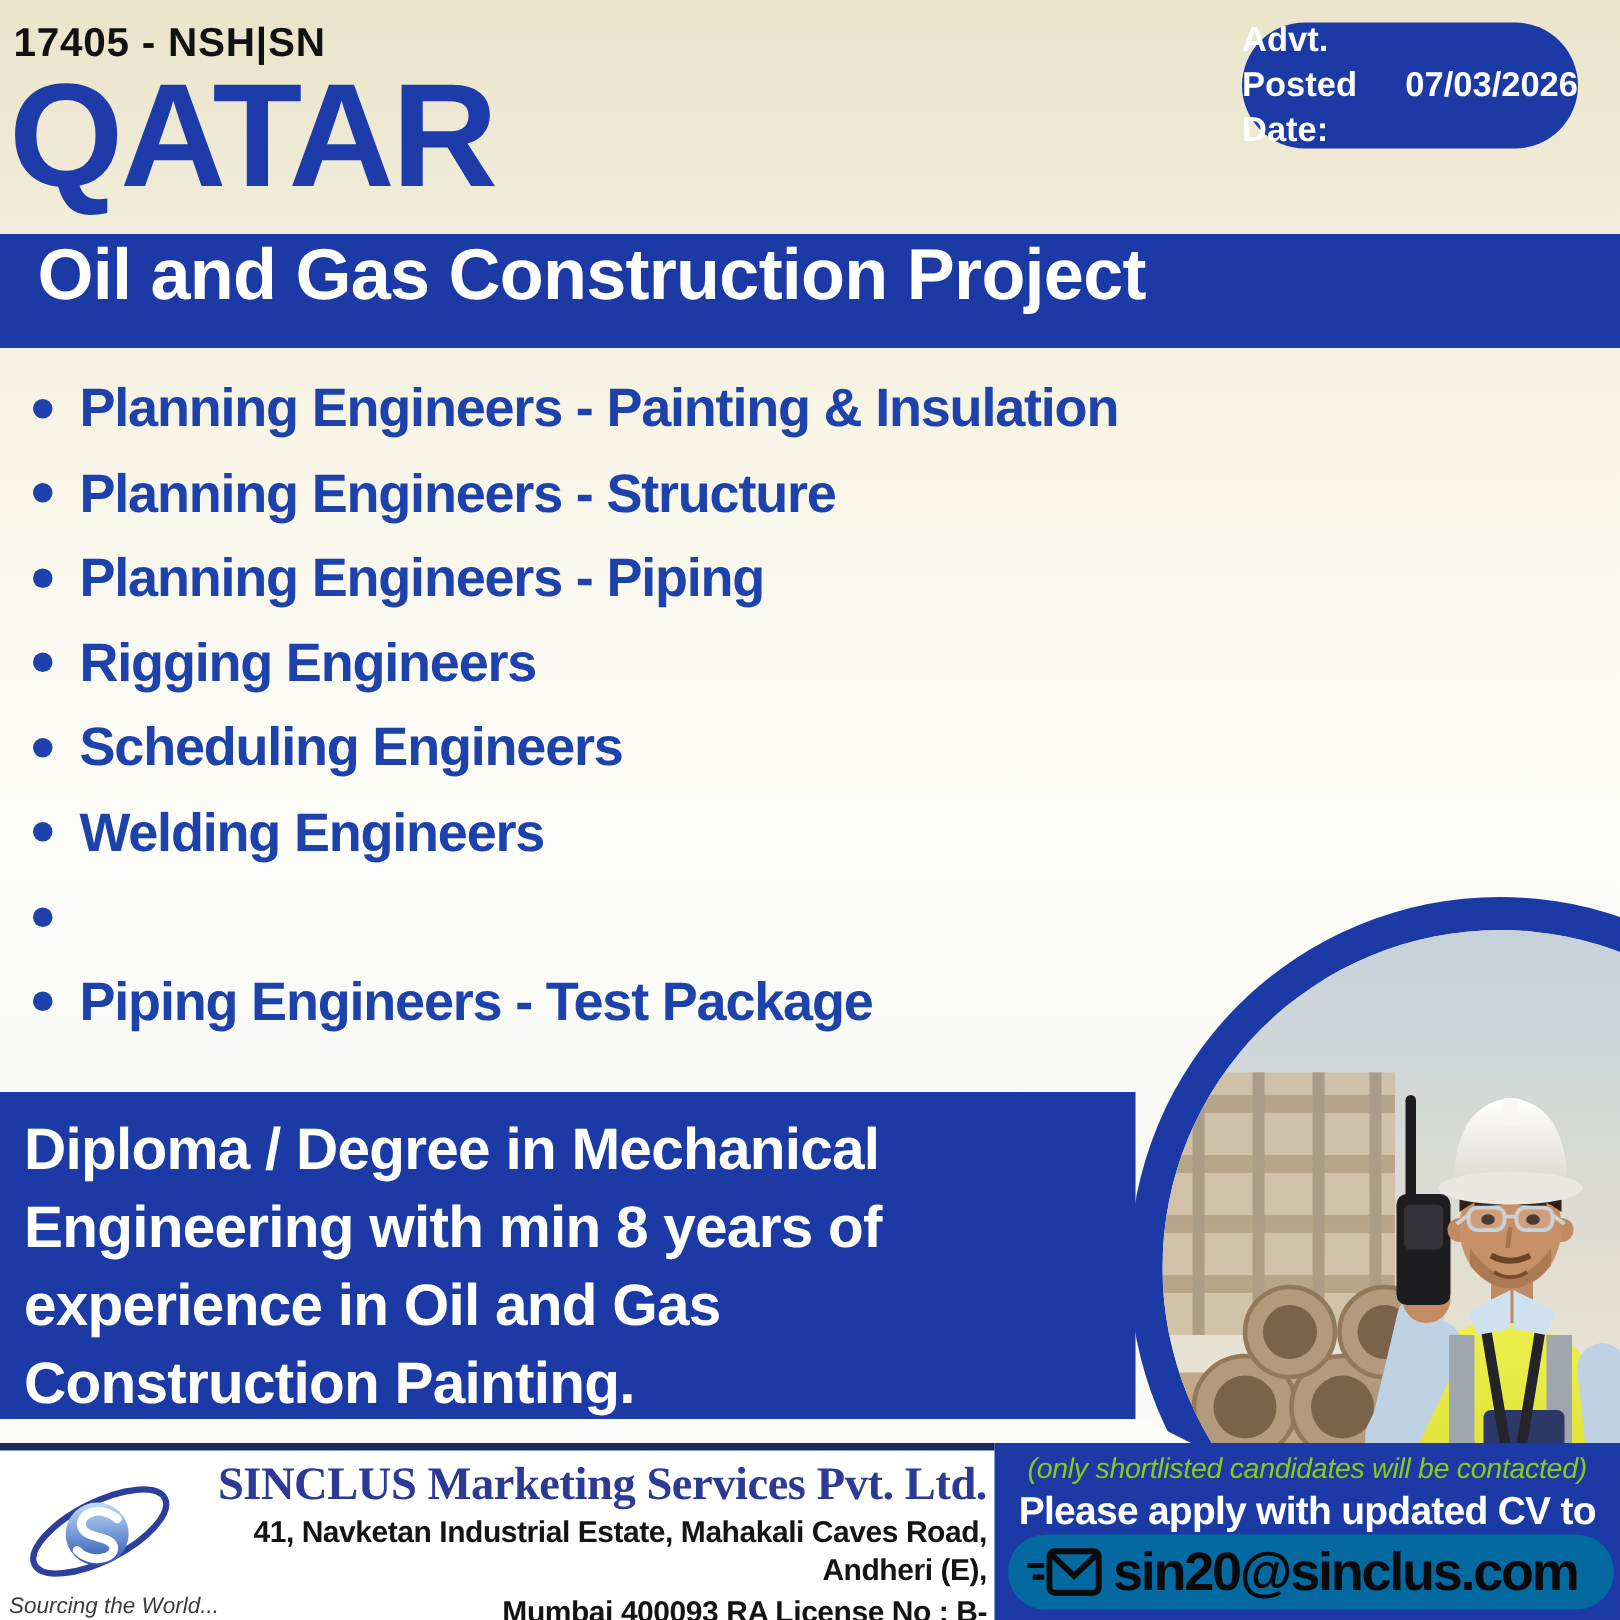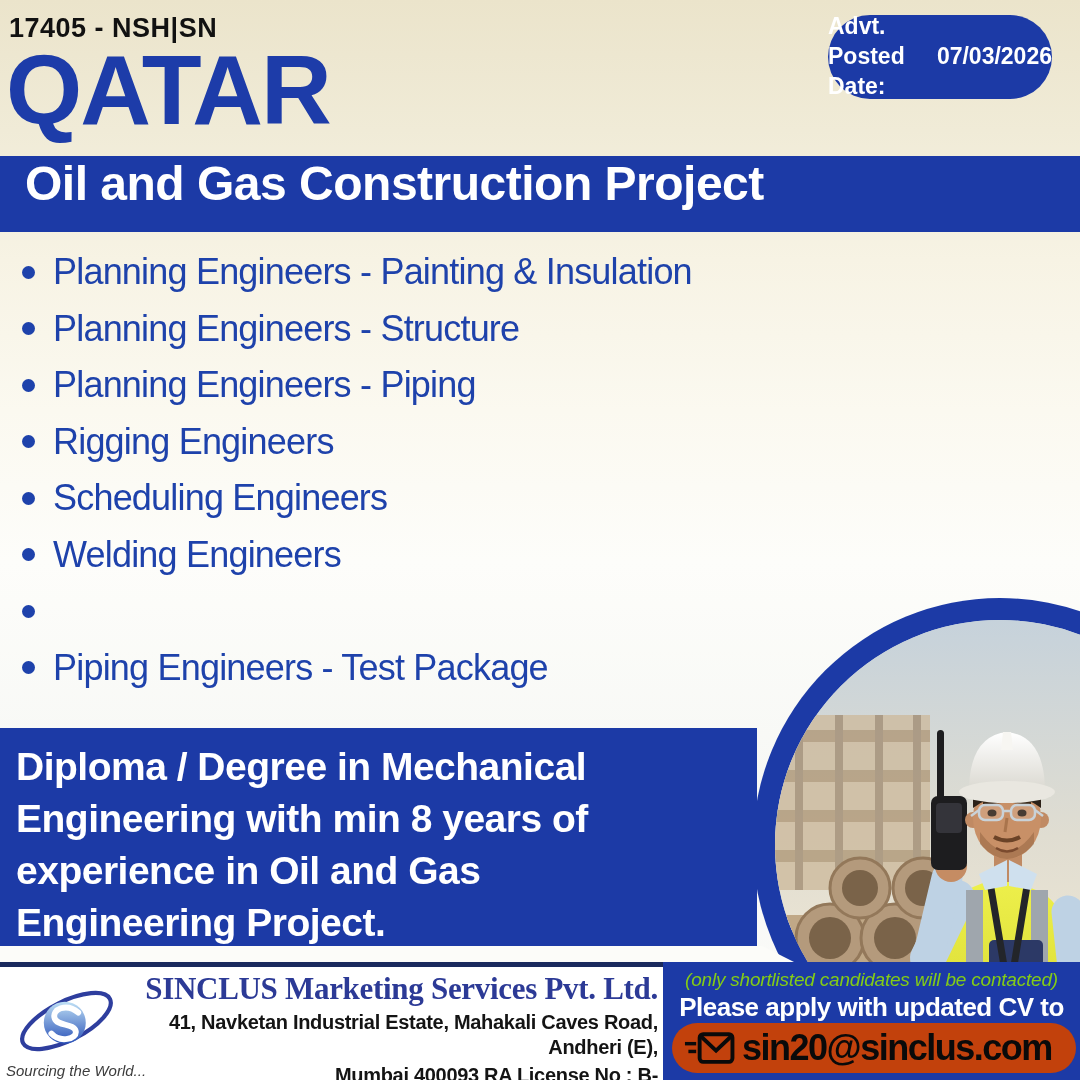--- a/index.html
+++ b/index.html
@@ -16,21 +16,21 @@
     background:#1c3aa6;color:#fff;display:flex;flex-direction:row;justify-content:center;align-items:center;
     font-size:23px;font-weight:700;line-height:1.3;
   }
   .banner{
     position:absolute;left:0;top:156px;width:1080px;height:76px;background:#1c3aa6;
     display:flex;
   }
   .banner-title{color:#fff;font-size:48px;font-weight:800;padding-left:25px;letter-spacing:-.5px;}
   
   .positions{position:absolute;left:22px;top:244px;margin:0;padding:0;list-style:none;}
-  .positions li{display:flex;align-items:center;height:56.5px;font-size:36px;font-weight:400;color:#1e42ab;letter-spacing:-.8px;}
+  .positions li{display:flex;align-items:center;height:56.5px;font-size:36px;font-weight:700;color:#1e42ab;letter-spacing:-.8px;}
   .dot{width:13px;height:13px;border-radius:50%;background:#1e42ab;margin-right:18px;flex:0 0 auto;}
   
   .photo-disc{position:absolute;left:753px;top:598px;width:494px;height:494px;border-radius:50%;background:#1c3aa6;z-index:1;}
   .photo{position:absolute;inset:22px;border-radius:50%;overflow:hidden;background:#cfd8df;}
   .photo svg{display:block;width:100%;height:100%;}
   
   .req-box{position:absolute;left:0;top:728px;width:757px;height:218px;background:#1c3aa6;z-index:2;
     padding:13px 0 0 16px;box-sizing:border-box;}
   .req-line{color:#fff;font-size:39px;font-weight:700;line-height:52px;letter-spacing:-.5px;}
   .white-strip{position:absolute;left:0;top:946px;width:794px;height:16px;background:#fcfcf9;z-index:3;
@@ -39,21 +39,21 @@
   .footer-left{position:absolute;left:0;top:962px;width:663px;height:118px;background:#ffffff;
     border-top:5px solid #1a2a5e;box-sizing:border-box;z-index:4;}
   .logo{position:absolute;left:10px;top:12px;width:118px;height:84px;}
   .company-block{position:absolute;left:100px;top:4px;width:558px;text-align:right;}
   .company{font-family:"Liberation Serif",serif;font-size:31px;font-weight:700;color:#2c3a96;letter-spacing:-.3px;}
   .addr{font-size:20px;font-weight:700;color:#141414;letter-spacing:-.3px;line-height:25px;margin-top:3px;}
   .tagline{position:absolute;left:6px;top:95px;font-size:15px;font-style:italic;color:#3c3c3c;}
   .footer-right{position:absolute;left:663px;top:962px;width:417px;height:118px;background:#1c3aa6;z-index:4;}
   .note{margin-top:7px;text-align:center;color:#84cc16;font-size:19px;font-style:italic;letter-spacing:-.2px;}
   .apply{text-align:center;color:#fff;font-size:26px;font-weight:800;letter-spacing:-.5px;margin-top:1px;}
-  .email-pill{position:absolute;left:9px;top:61px;width:404px;height:50px;background:#c2410c;border-radius:26px;
+  .email-pill{position:absolute;left:9px;top:61px;width:404px;height:50px;background:#0369a1;border-radius:26px;
     display:flex;align-items:center;}
   .email-icon{width:52px;height:38px;margin-left:12px;flex:0 0 auto;}
   .email-text{font-size:36px;font-weight:800;color:#0a0a0a;letter-spacing:-1.5px;margin-left:6px;white-space:nowrap;}
 </style>
 </head>
 <body>
 
 <div class="poster">
 
   <div class="ref-code">17405 - NSH|SN</div>
@@ -213,21 +213,21 @@
         <ellipse cx="232" cy="172" rx="48" ry="11" fill="#e9e7e0"></ellipse>
         <path d="M228,112 L236,112 L238,130 L226,130 Z" fill="#f7f6f2"></path>
       </svg>
     </div>
   </div>
 
   <div class="req-box">
     <div class="req-line">Diploma / Degree in Mechanical</div>
     <div class="req-line">Engineering with min 8 years of</div>
     <div class="req-line">experience in Oil and Gas</div>
-    <div class="req-line">Engineering Project.</div>
+    <div class="req-line">Construction Painting.</div>
   </div>
 
   <div class="white-strip"></div>
 
   <div class="footer-left">
     <svg class="logo" viewBox="0 0 130 100">
       <defs>
         <linearGradient id="lg" x1="0" y1="0" x2="0" y2="1">
           <stop offset="0" stop-color="#bfe0f5"></stop>
             <stop offset="1" stop-color="#2a52b8"></stop>

